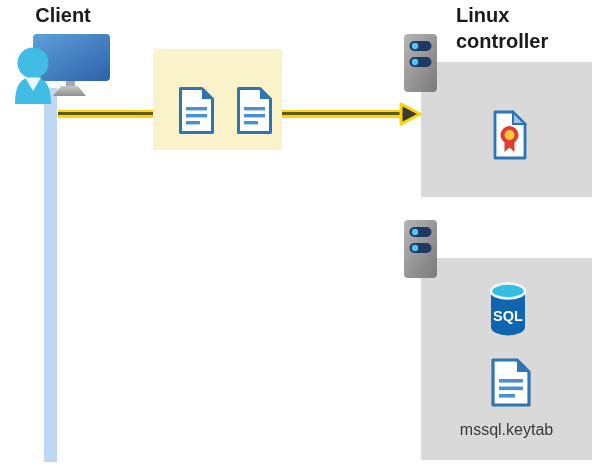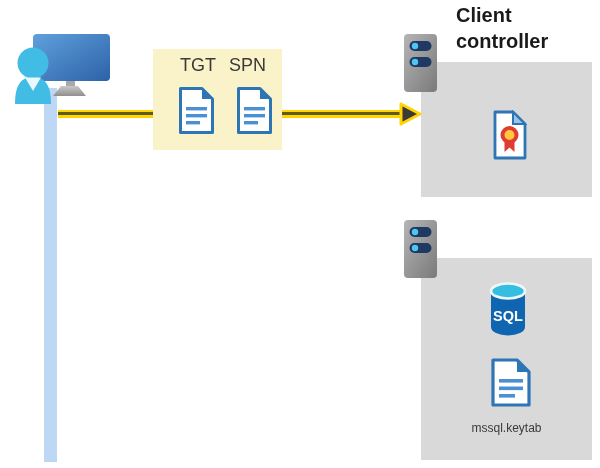--- a/index.html
+++ b/index.html
@@ -40,28 +40,29 @@
   #dc-server-icon{left:403px;top:33px;z-index:2;}
   #dc-title{left:456px;top:2px;width:125px;z-index:3;}
   #cert-icon{left:493px;top:110px;z-index:1;}
   #linux-box{left:421px;top:258px;width:171px;height:202px;}
   #linux-server-icon{left:403px;top:219px;z-index:2;}
   #linux-title{left:456px;top:228px;white-space:nowrap;z-index:3;}
   #sql-icon{left:489px;top:282px;z-index:1;}
   #keytab-doc-icon{left:490px;top:357px;z-index:1;}
   #keytab-label{
     left:421px;top:421px;width:171px;text-align:center;
-    font-size:12px;color:#3B3A39;z-index:1;
+    font-size:16px;color:#3B3A39;z-index:1;
   }
 </style>
 </head>
 <body>
 
 <div id="canvas">
 
+  <div class="abs title" id="client-label">Client</div>
 
   <div class="abs" id="client-line"></div>
 
   <svg class="abs" id="client-icon" width="100" height="76" viewBox="0 0 100 76">
     <defs>
       <linearGradient id="gmon" x1="0" y1="0" x2="1" y2="1">
         <stop offset="0" stop-color="#5FA0DC"></stop>
           <stop offset="1" stop-color="#2D62A8"></stop>
       </linearGradient>
       <linearGradient id="gstand" x1="0" y1="0" x2="0" y2="1">
@@ -71,24 +72,20 @@
     </defs>
     <rect x="19" y="6" width="77" height="47" rx="4" fill="url(#gmon)"></rect>
     <rect x="52" y="53" width="9" height="8" fill="#A9A9A9"></rect>
     <path d="M39 68 L72 68 L64 58 L47 58 Z" fill="url(#gstand)"></path>
     <circle cx="19" cy="35" r="15.5" style="fill:var(--person_cyan,#41BCE4)"></circle>
     <path d="M1 76 C1 57 7 49 19 49 C31 49 37 57 37 76 Z" style="fill:var(--person_cyan,#41BCE4)"></path>
     <path d="M11 49.5 L19 63 L27 49.5 Z" fill="#EAF7FC"></path>
   </svg>
 
   <div class="abs" id="token-box">
-    <div class="token-labels">
-      <span>TGT</span>
-      <span>SPN</span>
-    </div>
     <svg class="doc-tgt" width="37" height="49" viewBox="0 0 37 49">
       <path d="M2.5 2.5 H24 L34.5 13 V46.5 H2.5 Z" fill="#fff" style="stroke:var(--doc_border_blue,#2E75B6)" stroke-width="3" stroke-linejoin="round"></path>
       <path d="M24 2.5 V13 H34.5 Z" style="fill:var(--doc_border_blue,#2E75B6)"></path>
       <rect x="8" y="21" width="21" height="3.4" style="fill:var(--doc_line_blue,#4A90D2)"></rect>
       <rect x="8" y="28" width="21" height="3.4" style="fill:var(--doc_line_blue,#4A90D2)"></rect>
       <rect x="8" y="35" width="14" height="3.4" style="fill:var(--doc_line_blue,#4A90D2)"></rect>
     </svg>
     <svg class="doc-spn" width="37" height="49" viewBox="0 0 37 49">
       <path d="M2.5 2.5 H24 L34.5 13 V46.5 H2.5 Z" fill="#fff" style="stroke:var(--doc_border_blue,#2E75B6)" stroke-width="3" stroke-linejoin="round"></path>
       <path d="M24 2.5 V13 H34.5 Z" style="fill:var(--doc_border_blue,#2E75B6)"></path>
@@ -97,21 +94,21 @@
       <rect x="8" y="35" width="14" height="3.4" style="fill:var(--doc_line_blue,#4A90D2)"></rect>
     </svg>
   </div>
 
   <div class="abs" id="arrow-shaft"></div>
   <svg class="abs" id="arrow-head" width="24" height="24" viewBox="0 0 24 24">
     <polygon points="2,2 21,12 2,22" style="fill:var(--arrow_head_dark,#3B3A39);stroke:var(--arrow_yellow,#FFD400)" stroke-width="3" stroke-linejoin="round"></polygon>
   </svg>
 
   <div class="abs entity-box" id="dc-box"></div>
-  <div class="abs title" id="dc-title">Client controller</div>
+  <div class="abs title" id="dc-title">Linux controller</div>
 
   <svg class="abs" id="dc-server-icon" width="35" height="60" viewBox="0 0 35 60">
     <defs>
       <linearGradient id="gsrv1" x1="0" y1="0" x2="1" y2="1">
         <stop offset="0" stop-color="#B5B5B5"></stop>
           <stop offset="1" stop-color="#7A7A7A"></stop>
       </linearGradient>
     </defs>
     <rect x="1" y="1" width="33" height="58" rx="4" fill="url(#gsrv1)"></rect>
     <rect x="6.5" y="8" width="22" height="10" rx="5" style="fill:var(--server_slot_navy,#1F3864)"></rect>

